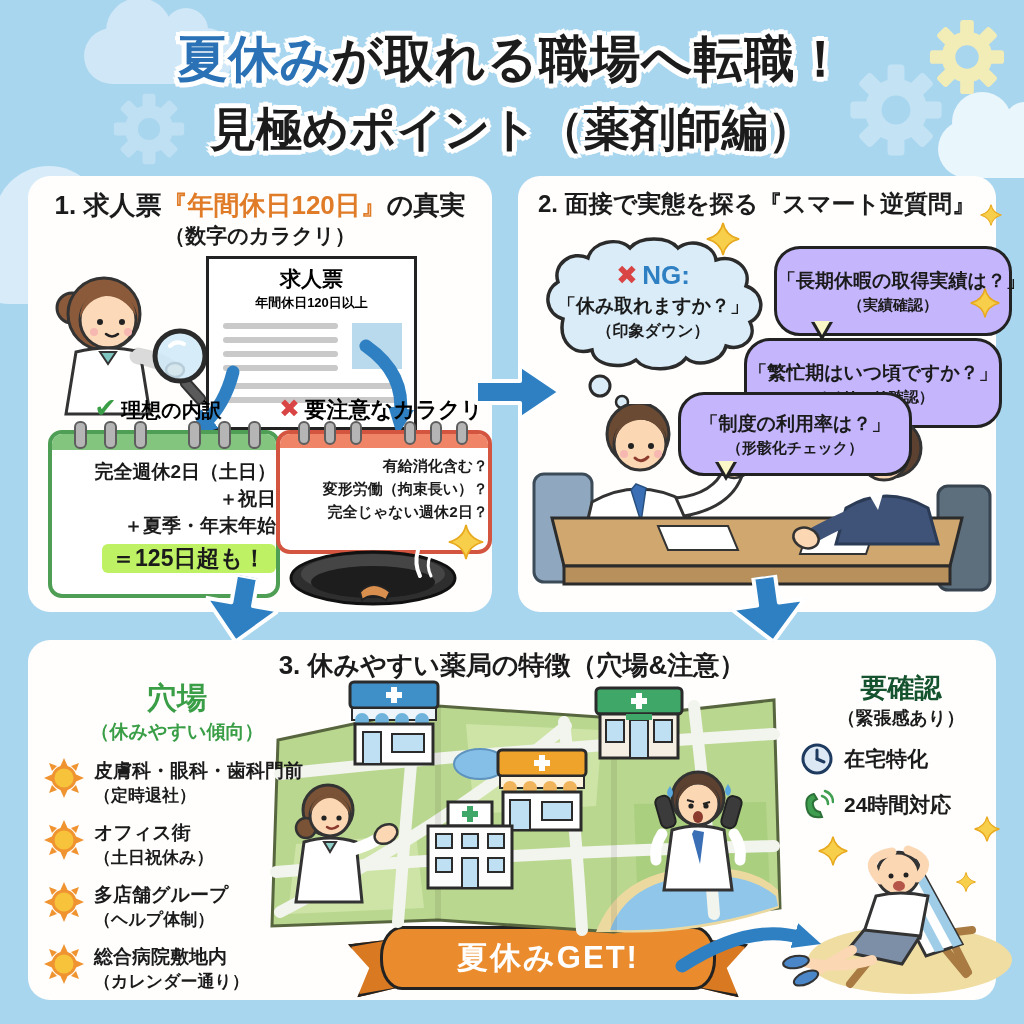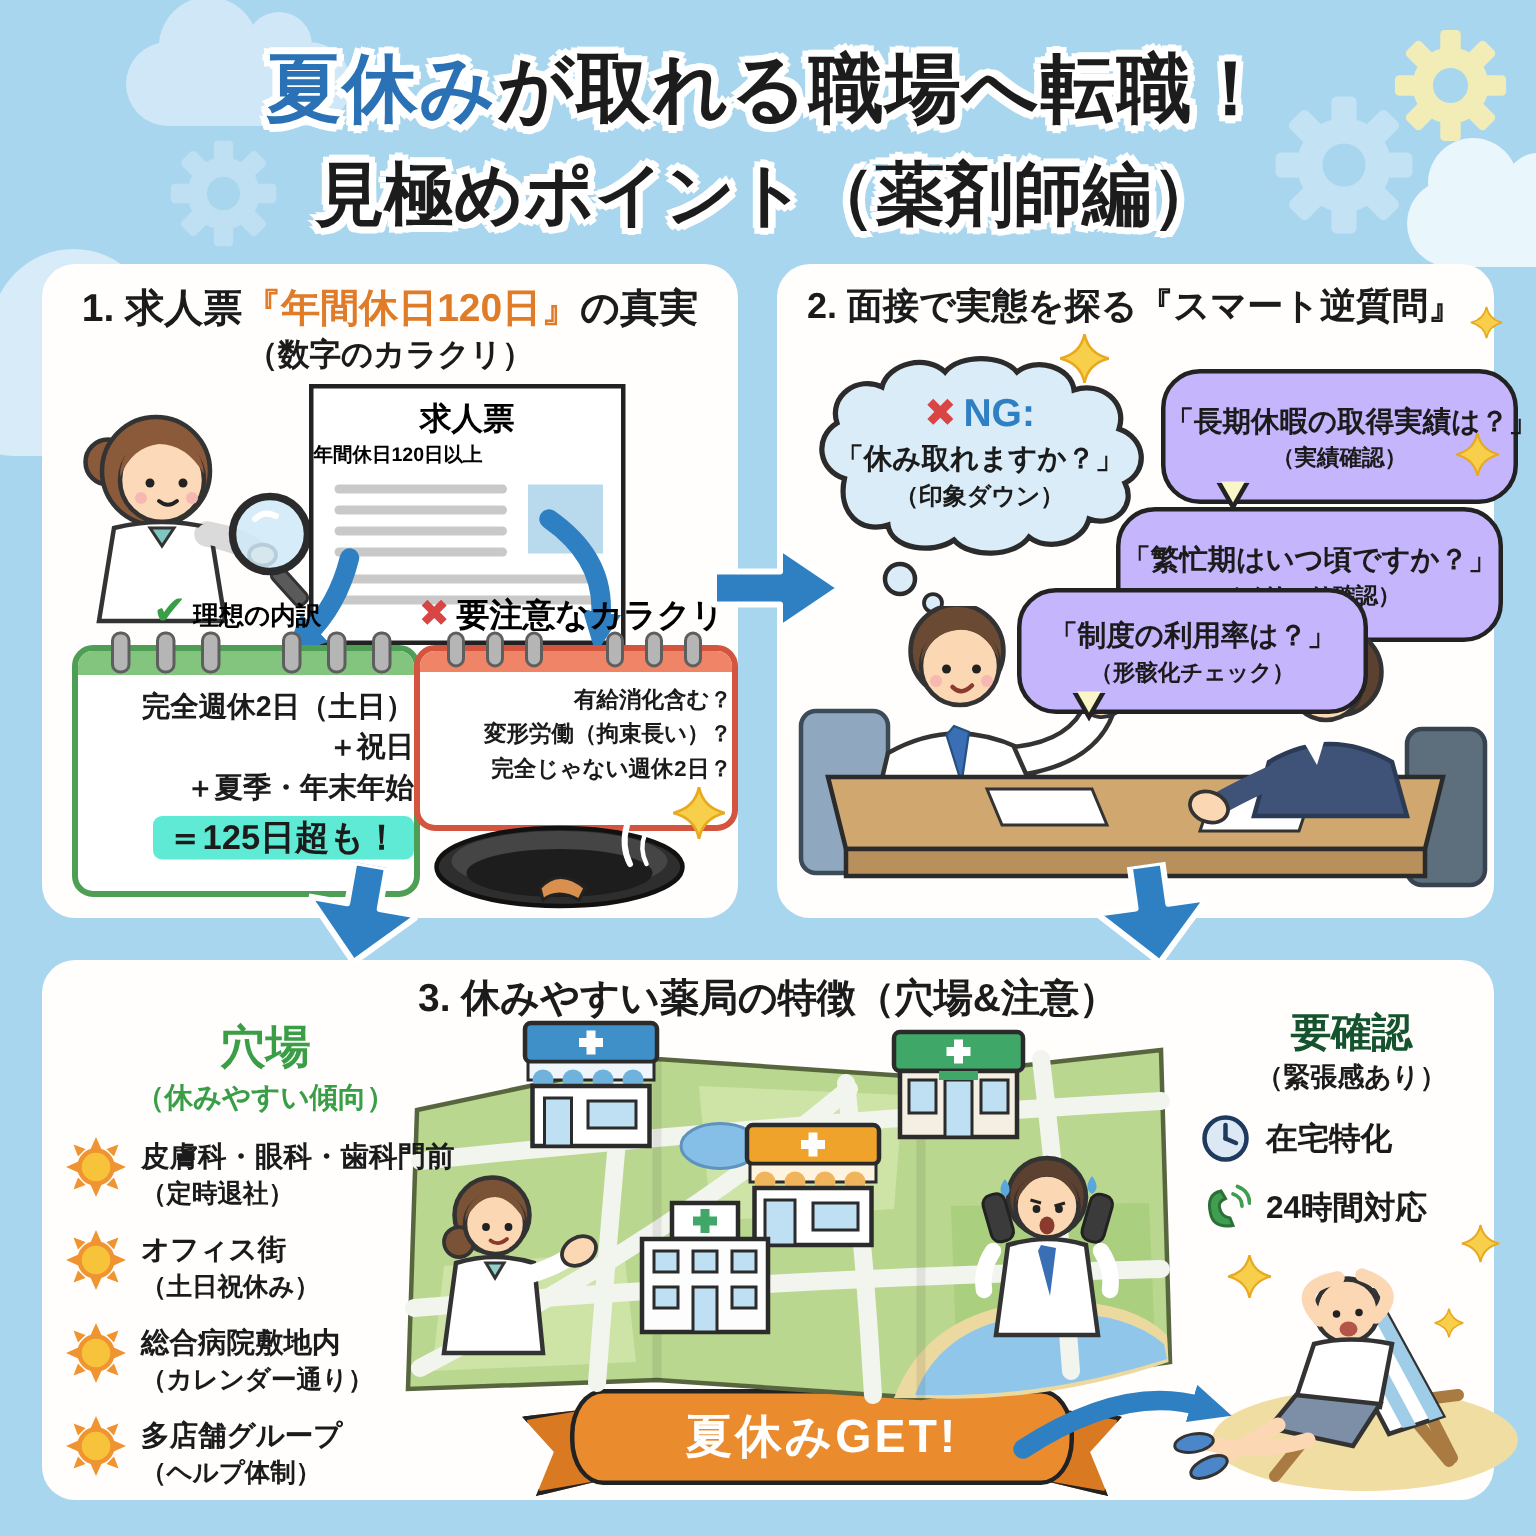--- a/index.html
+++ b/index.html
@@ -28,34 +28,34 @@
   .panel{position:absolute;background:#fffefd;border-radius:22px;}
   .p1{left:28px;top:176px;width:464px;height:436px;}
   .p2{left:518px;top:176px;width:478px;height:436px;}
   .p3{left:28px;top:640px;width:968px;height:360px;}
   .phead{position:absolute;left:0;width:100%;text-align:center;font-weight:800;color:#1b1b1b;white-space:nowrap;}
   .psub{position:absolute;width:100%;text-align:center;font-weight:700;color:#1b1b1b;}
   .orange{color:#e07b28;}
   
   .doc{position:absolute;left:178px;top:80px;width:205px;height:168px;background:#fff;border:3px solid #222;}
   .doc .t{font-size:21px;font-weight:700;text-align:center;margin-top:6px;}
-  .doc .s{font-size:13px;font-weight:800;text-align:left;margin-top:1px;}
+  .doc .s{font-size:13px;font-weight:800;text-align:center;margin-top:1px;}
   .doc .bar{position:absolute;left:14px;height:6px;background:#c9c9c9;border-radius:3px;}
   .doc .sq{position:absolute;right:12px;top:64px;width:50px;height:46px;background:#b9d9ec;}
   
   .callabel{position:absolute;text-align:center;font-weight:800;white-space:nowrap;}
   .cal{position:absolute;background:#fff;border-radius:14px;}
   .cal .strip{position:absolute;left:0;top:0;width:100%;border-radius:10px 10px 0 0;}
   .cal .ring{position:absolute;width:9px;height:24px;background:#b5b5b5;border:2px solid #5e5e5e;border-radius:6px;top:-13px;}
   .cal .body{position:absolute;left:0;width:100%;text-align:right;font-weight:800;color:#1b1b1b;}
   .cal.green{border:4px solid #4f9e55;}
   .cal.green .strip{height:16px;background:#83c57f;}
   .cal.red{border:4px solid #d4553f;font-family:Liberation Mono, monospace;}
   .cal.red .strip{height:14px;background:#ef8566;}
-  .total{display:inline-block;background:#5eead4;border-radius:6px;padding:1px 10px;font-size:23px;font-weight:800;margin-top:5px;}
+  .total{display:inline-block;background:#bef264;border-radius:6px;padding:1px 10px;font-size:23px;font-weight:800;margin-top:5px;}
   
   .cloudtext{position:absolute;text-align:center;font-weight:800;color:#1b1b1b;}
   .qb{position:absolute;background:#c4b5fd;border:3px solid #222;border-radius:26px;text-align:center;
       display:flex;flex-direction:column;justify-content:center;}
   .qb .q{font-size:19px;font-weight:800;color:#1b1b1b;white-space:nowrap;}
   .qb .n{font-size:15px;font-weight:700;color:#1b1b1b;margin-top:2px;}
   .qb::before{content:"";position:absolute;bottom:-19px;left:34px;border:11px solid transparent;border-top:19px solid #222;}
   .qb::after{content:"";position:absolute;bottom:-10px;left:37px;border:8px solid transparent;border-top:14px solid #fbf6c7;}
   
   .good-title{font-size:30px;font-weight:800;color:#3a9e47;text-align:center;}
@@ -176,21 +176,21 @@
       <marker id="ah1" orient="auto" markerUnits="userSpaceOnUse" markerWidth="34" markerHeight="34" refX="8" refY="13">
         <path d="M0,0 L28,13 L0,26 Z" fill="#2f80c3"></path>
       </marker>
     </defs>
     <path d="M205,196 Q197,228 176,248" stroke="#2f80c3" stroke-width="13" fill="none" stroke-linecap="round" marker-end="url(#ah1)"></path>
     <path d="M338,170 Q378,198 372,240" stroke="#2f80c3" stroke-width="13" fill="none" stroke-linecap="round" marker-end="url(#ah1)"></path>
   </svg>
 
   <div class="callabel" style="left:6px;top:216px;width:248px;">
     <span style="color:#3a9e47;font-size:27px;">✔</span>
-    <span style="font-size:17px;">理想の内訳</span>
+    <span style="font-size:20px;">理想の内訳</span>
   </div>
   <div class="cal green" style="left:20px;top:254px;width:224px;height:160px;">
     <div class="strip"></div>
     <div class="ring" style="left:22px;"></div>
     <div class="ring" style="left:52px;"></div>
     <div class="ring" style="left:82px;"></div>
     <div class="ring" style="left:136px;"></div>
     <div class="ring" style="left:166px;"></div>
     <div class="ring" style="left:196px;"></div>
     <div class="body" style="top:24px;font-size:19px;line-height:27px;">
@@ -342,31 +342,31 @@
       <div class="txt">
             <div class="m">オフィス街</div>
         <div class="nt">（土日祝休み）</div>
           </div>
     </div>
     <div class="gitem">
       <svg width="40" height="40">
             <use href="#sun"></use>
           </svg>
       <div class="txt">
-            <div class="m">総合病院敷地内</div>
-        <div class="nt">（カレンダー通り）</div>
+            <div class="m">多店舗グループ</div>
+        <div class="nt">（ヘルプ体制）</div>
           </div>
     </div>
     <div class="gitem">
       <svg width="40" height="40">
             <use href="#sun"></use>
           </svg>
       <div class="txt">
-            <div class="m">多店舗グループ</div>
-        <div class="nt">（ヘルプ体制）</div>
+            <div class="m">総合病院敷地内</div>
+        <div class="nt">（カレンダー通り）</div>
           </div>
     </div>
   </div>
 
   <svg class="abs" style="left:238px;top:36px;width:522px;height:272px;z-index:1;" viewBox="0 0 522 272">
     <polygon points="12,64 172,30 348,42 508,24 514,232 348,256 172,244 6,250" fill="#b9d78e" stroke="#57663f" stroke-width="3"></polygon>
     <polygon points="200,48 336,54 330,130 208,138" fill="#cde4a6"></polygon>
     <polygon points="30,168 150,158 158,232 22,238" fill="#cde4a6"></polygon>
     <polygon points="368,128 500,126 504,220 372,236" fill="#a9cf7f"></polygon>
     <path d="M330,256 Q352,198 424,192 Q486,188 512,214 L513,232 Q430,260 348,256 Z" fill="#ecd9a0"></path>

